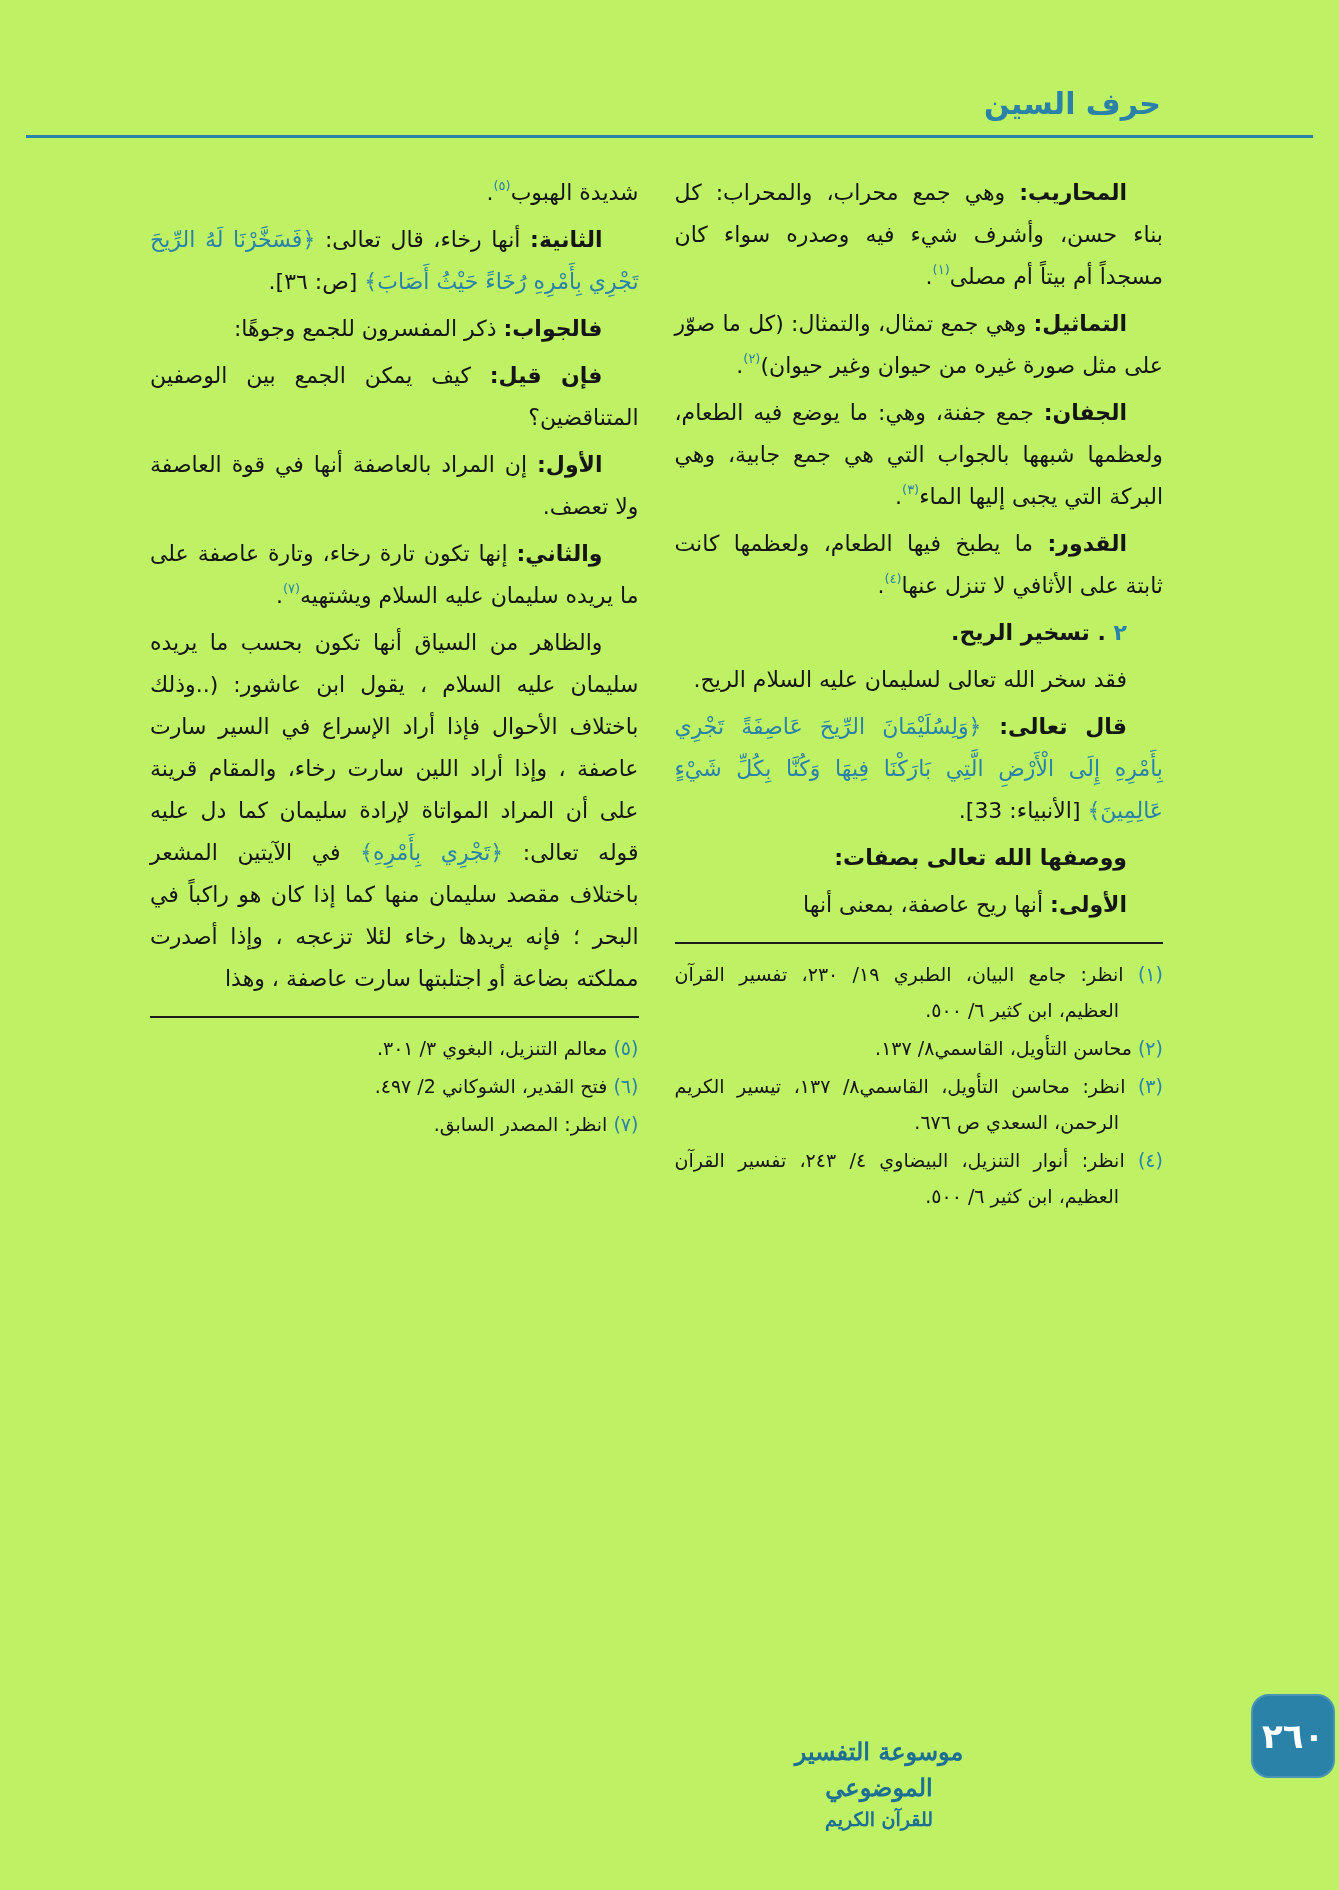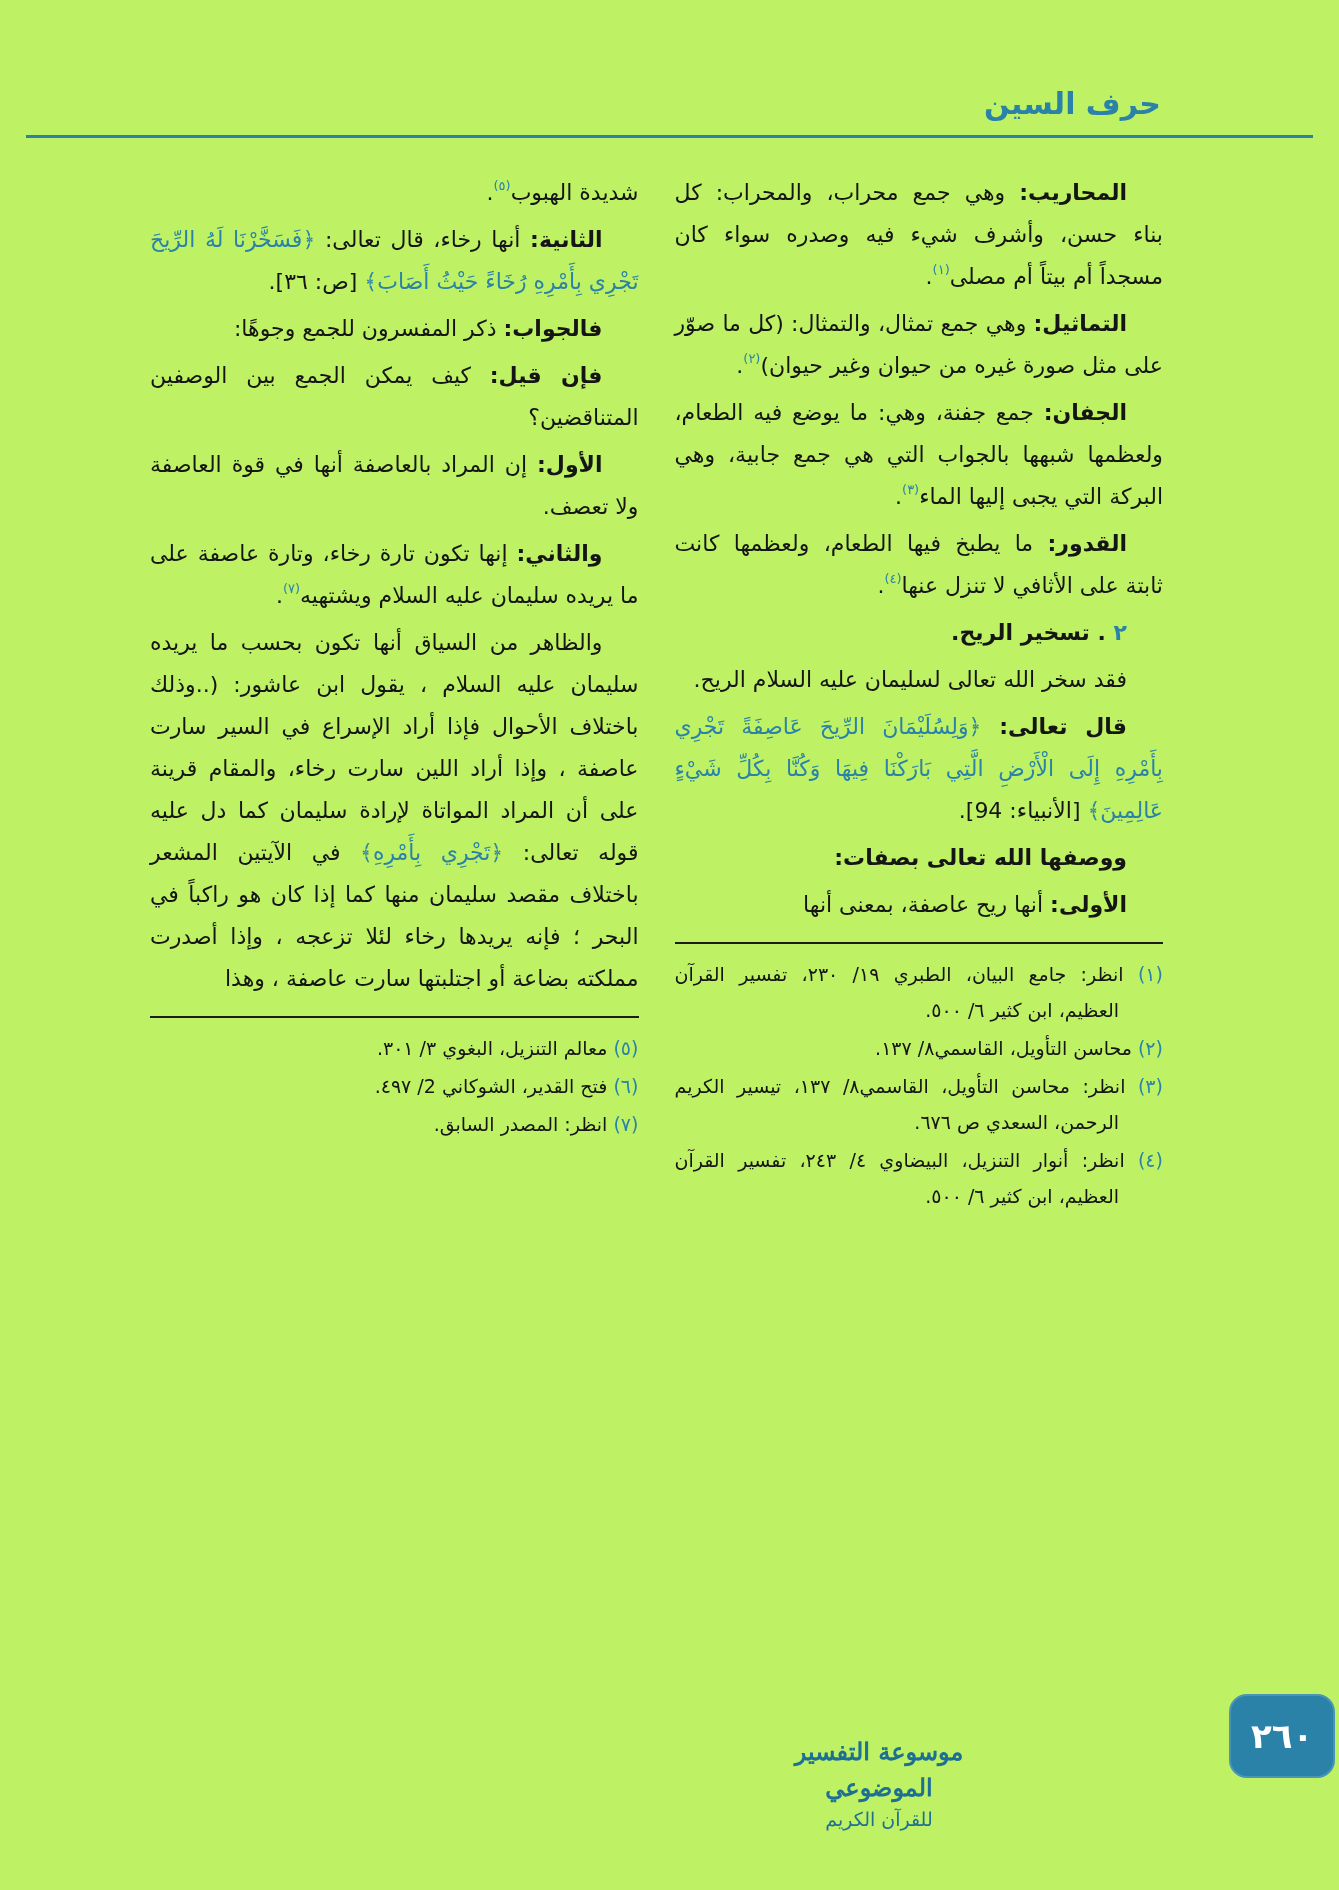--- a/index.html
+++ b/index.html
@@ -65,26 +65,26 @@
   .logo {
     position: absolute;
     right: 320px;
     bottom: 58px;
     width: 280px;
     text-align: center;
     color: var(--logo-color);
     font-family: "DejaVu Serif", serif;
   }
   .logo-line1 { font-size: 24px; font-weight: 700; line-height: 36px; }
-  .logo-line2 { font-size: 19px; font-weight: 400; line-height: 26px; }
+  .logo-line2 { font-size: 19px; font-weight: 700; line-height: 26px; }
   .page-badge {
     position: absolute;
     right: 4px;
     bottom: 112px;
-    width: 106px;
+    width: 84px;
     height: 84px;
     background: var(--accent);
     border-radius: 18px;
     display: flex;
     align-items: center;
     justify-content: center;
     color: #ffffff;
     font-size: 34px;
     font-weight: 700;
     box-shadow: inset 0 0 0 2px rgba(255,255,255,0.15);
@@ -103,21 +103,21 @@
   <div class="content">
 
     <div class="col col-right">
       <div>
           <p class="para indent"><span class="run-b">المحاريب:</span><span class="run-n"> وهي جمع محراب، والمحراب: كل بناء حسن، وأشرف شيء فيه وصدره سواء كان مسجداً أم بيتاً أم مصلى</span><span class="run-sup">(١)</span><span class="run-n">.</span></p>
           <p class="para indent"><span class="run-b">التماثيل:</span><span class="run-n"> وهي جمع تمثال، والتمثال: (كل ما صوّر على مثل صورة غيره من حيوان وغير حيوان)</span><span class="run-sup">(٢)</span><span class="run-n">.</span></p>
           <p class="para indent"><span class="run-b">الجفان:</span><span class="run-n"> جمع جفنة، وهي: ما يوضع فيه الطعام، ولعظمها شبهها بالجواب التي هي جمع جابية، وهي البركة التي يجبى إليها الماء</span><span class="run-sup">(٣)</span><span class="run-n">.</span></p>
           <p class="para indent"><span class="run-b">القدور:</span><span class="run-n"> ما يطبخ فيها الطعام، ولعظمها كانت ثابتة على الأثافي لا تنزل عنها</span><span class="run-sup">(٤)</span><span class="run-n">.</span></p>
           <p class="para indent"><span class="run-bq">٢</span><span class="run-b"> . تسخير الريح.</span></p>
           <p class="para indent"><span class="run-n">فقد سخر الله تعالى لسليمان عليه السلام الريح.</span></p>
-          <p class="para indent"><span class="run-b">قال تعالى: </span><span class="run-q">﴿وَلِسُلَيْمَانَ الرِّيحَ عَاصِفَةً تَجْرِي بِأَمْرِهِ إِلَى الْأَرْضِ الَّتِي بَارَكْنَا فِيهَا وَكُنَّا بِكُلِّ شَيْءٍ عَالِمِينَ﴾</span><span class="run-n"> [الأنبياء: 94].</span></p>
+          <p class="para indent"><span class="run-b">قال تعالى: </span><span class="run-q">﴿وَلِسُلَيْمَانَ الرِّيحَ عَاصِفَةً تَجْرِي بِأَمْرِهِ إِلَى الْأَرْضِ الَّتِي بَارَكْنَا فِيهَا وَكُنَّا بِكُلِّ شَيْءٍ عَالِمِينَ﴾</span><span class="run-n"> [الأنبياء: 33].</span></p>
           <p class="para indent"><span class="run-b">ووصفها الله تعالى بصفات:</span></p>
           <p class="para indent"><span class="run-b">الأولى:</span><span class="run-n"> أنها ريح عاصفة، بمعنى أنها</span></p>
         </div>
       <div class="fn-sep"></div>
       <div class="footnotes">
           <div class="footnote"><span class="fn-num">(١) </span><span class="fn-text">انظر: جامع البيان، الطبري ١٩/ ٢٣٠، تفسير القرآن العظيم، ابن كثير ٦/ ٥٠٠.</span></div>
           <div class="footnote"><span class="fn-num">(٢) </span><span class="fn-text">محاسن التأويل، القاسمي٨/ ١٣٧.</span></div>
           <div class="footnote"><span class="fn-num">(٣) </span><span class="fn-text">انظر: محاسن التأويل، القاسمي٨/ ١٣٧، تيسير الكريم الرحمن، السعدي ص ٦٧٦.</span></div>
           <div class="footnote"><span class="fn-num">(٤) </span><span class="fn-text">انظر: أنوار التنزيل، البيضاوي ٤/ ٢٤٣، تفسير القرآن العظيم، ابن كثير ٦/ ٥٠٠.</span></div>
         </div>

